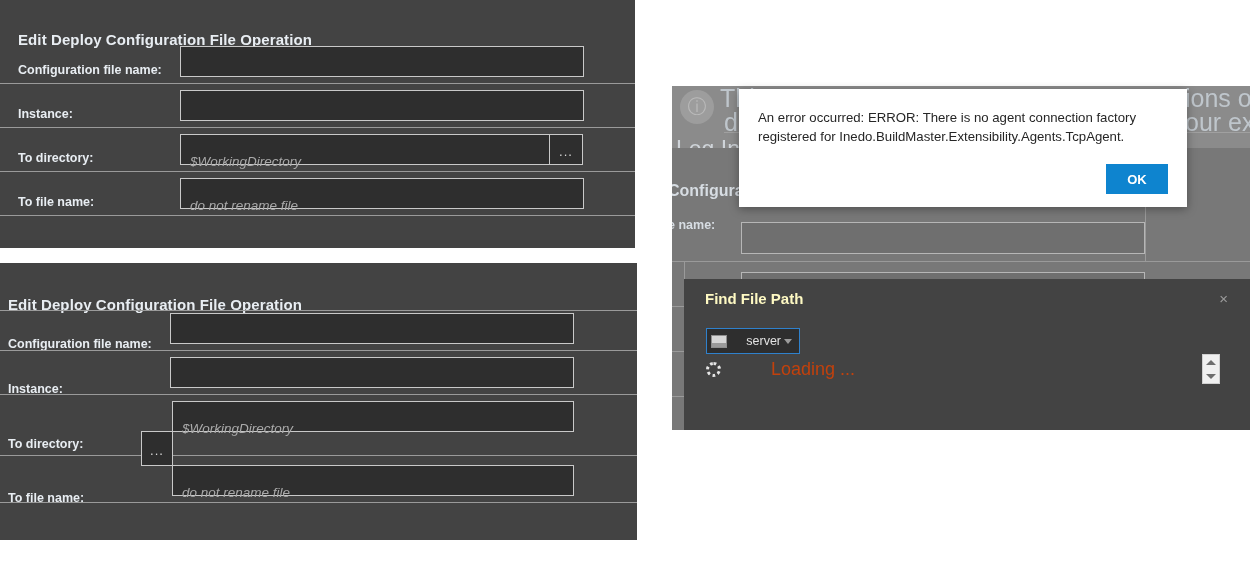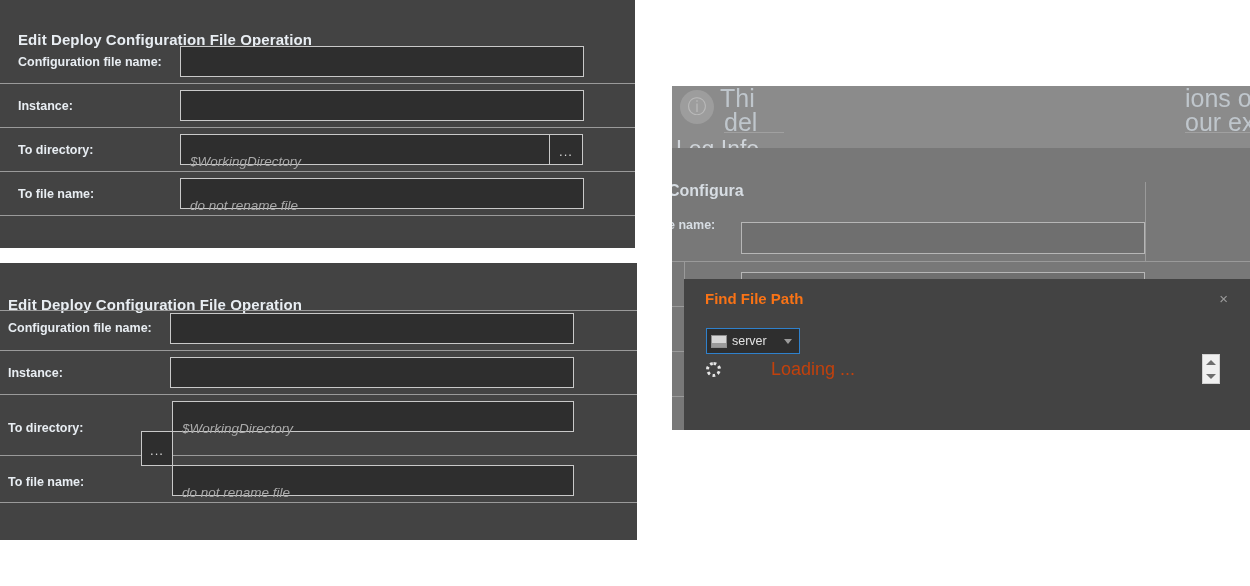--- a/index.html
+++ b/index.html
@@ -32,20 +32,21 @@
     border-bottom:1px solid #9a9a9a;
     box-sizing:border-box;
   }
   .frow:last-child{border-bottom:1px solid #9a9a9a;}
   .flabel{
     color:#e8edf2;
     font-weight:bold;
     font-size:12.5px;
     box-sizing:border-box;
     flex:none;
+    margin-top:16px;
   }
   .fctl{flex:1;display:flex;align-items:center;box-sizing:border-box;}
   .tinput{
     background:#2e2e2e;
     border:1px solid #c9c9c9;
     box-sizing:border-box;
     height:31px;
     display:flex;
     align-items:center;
     padding:0 9px;
@@ -174,35 +175,36 @@
     font-family:"Liberation Sans", sans-serif;
   }
 
   
   #findpanel{
     position:absolute;left:684px;top:279px;width:566px;height:151px;
     background:#434343;
   }
   #findpanel .ftitle{
     position:absolute;left:21px;top:11px;
-    color:#f97316;font-weight:bold;font-size:15px;
+    color:#fef9c3;font-weight:bold;font-size:15px;
   }
   #findpanel .xclose{
     position:absolute;right:22px;top:12px;
     color:#9b9b9b;font-size:15px;cursor:pointer;line-height:1;
   }
   .srvsel{
     position:absolute;left:706px;top:328px;
     width:94px;height:26px;
     background:#2e2e2e;
     border:1px solid #2f81cc;
     box-sizing:border-box;
     display:flex;align-items:center;
     padding:0 4px;
     cursor:pointer;
+    text-align:right;
   }
   .srv-ico{
     width:16px;height:13px;flex:none;
     background:#d6d6d6;
     border:1px solid #8e8e8e;
     box-sizing:border-box;
     position:relative;
     margin-right:5px;
   }
   .srv-ico:after{
@@ -259,20 +261,24 @@
     <div class="dim-input" style="left:69px;top:136px;width:404px;"></div>
     <div class="dim-hr" style="left:0;top:175px;width:578px;"></div>
     <div class="dim-input" style="left:69px;top:186px;width:404px;"></div>
     <div class="dim-hr" style="left:0;top:220px;width:578px;"></div>
     <div class="dim-hr" style="left:0;top:265px;width:578px;"></div>
     <div class="dim-hr" style="left:0;top:310px;width:578px;"></div>
     <div class="dim-vr" style="left:12px;top:175px;height:169px;"></div>
     <div class="dim-vr" style="left:473px;top:96px;height:80px;"></div>
   </div>
 
+  <div id="errdlg">
+    <div class="etext">An error occurred: ERROR: There is no agent connection factory registered for Inedo.BuildMaster.Extensibility.Agents.TcpAgent.</div>
+    <button class="okbtn">OK</button>
+  </div>
 
   <div id="findpanel">
     <div class="ftitle">Find File Path</div>
     <div class="xclose">×</div>
   </div>
   <div class="srvsel">
     <span class="srv-ico"></span>
     <span class="srv-txt">server</span>
     <span class="srv-caret"></span>
   </div>

